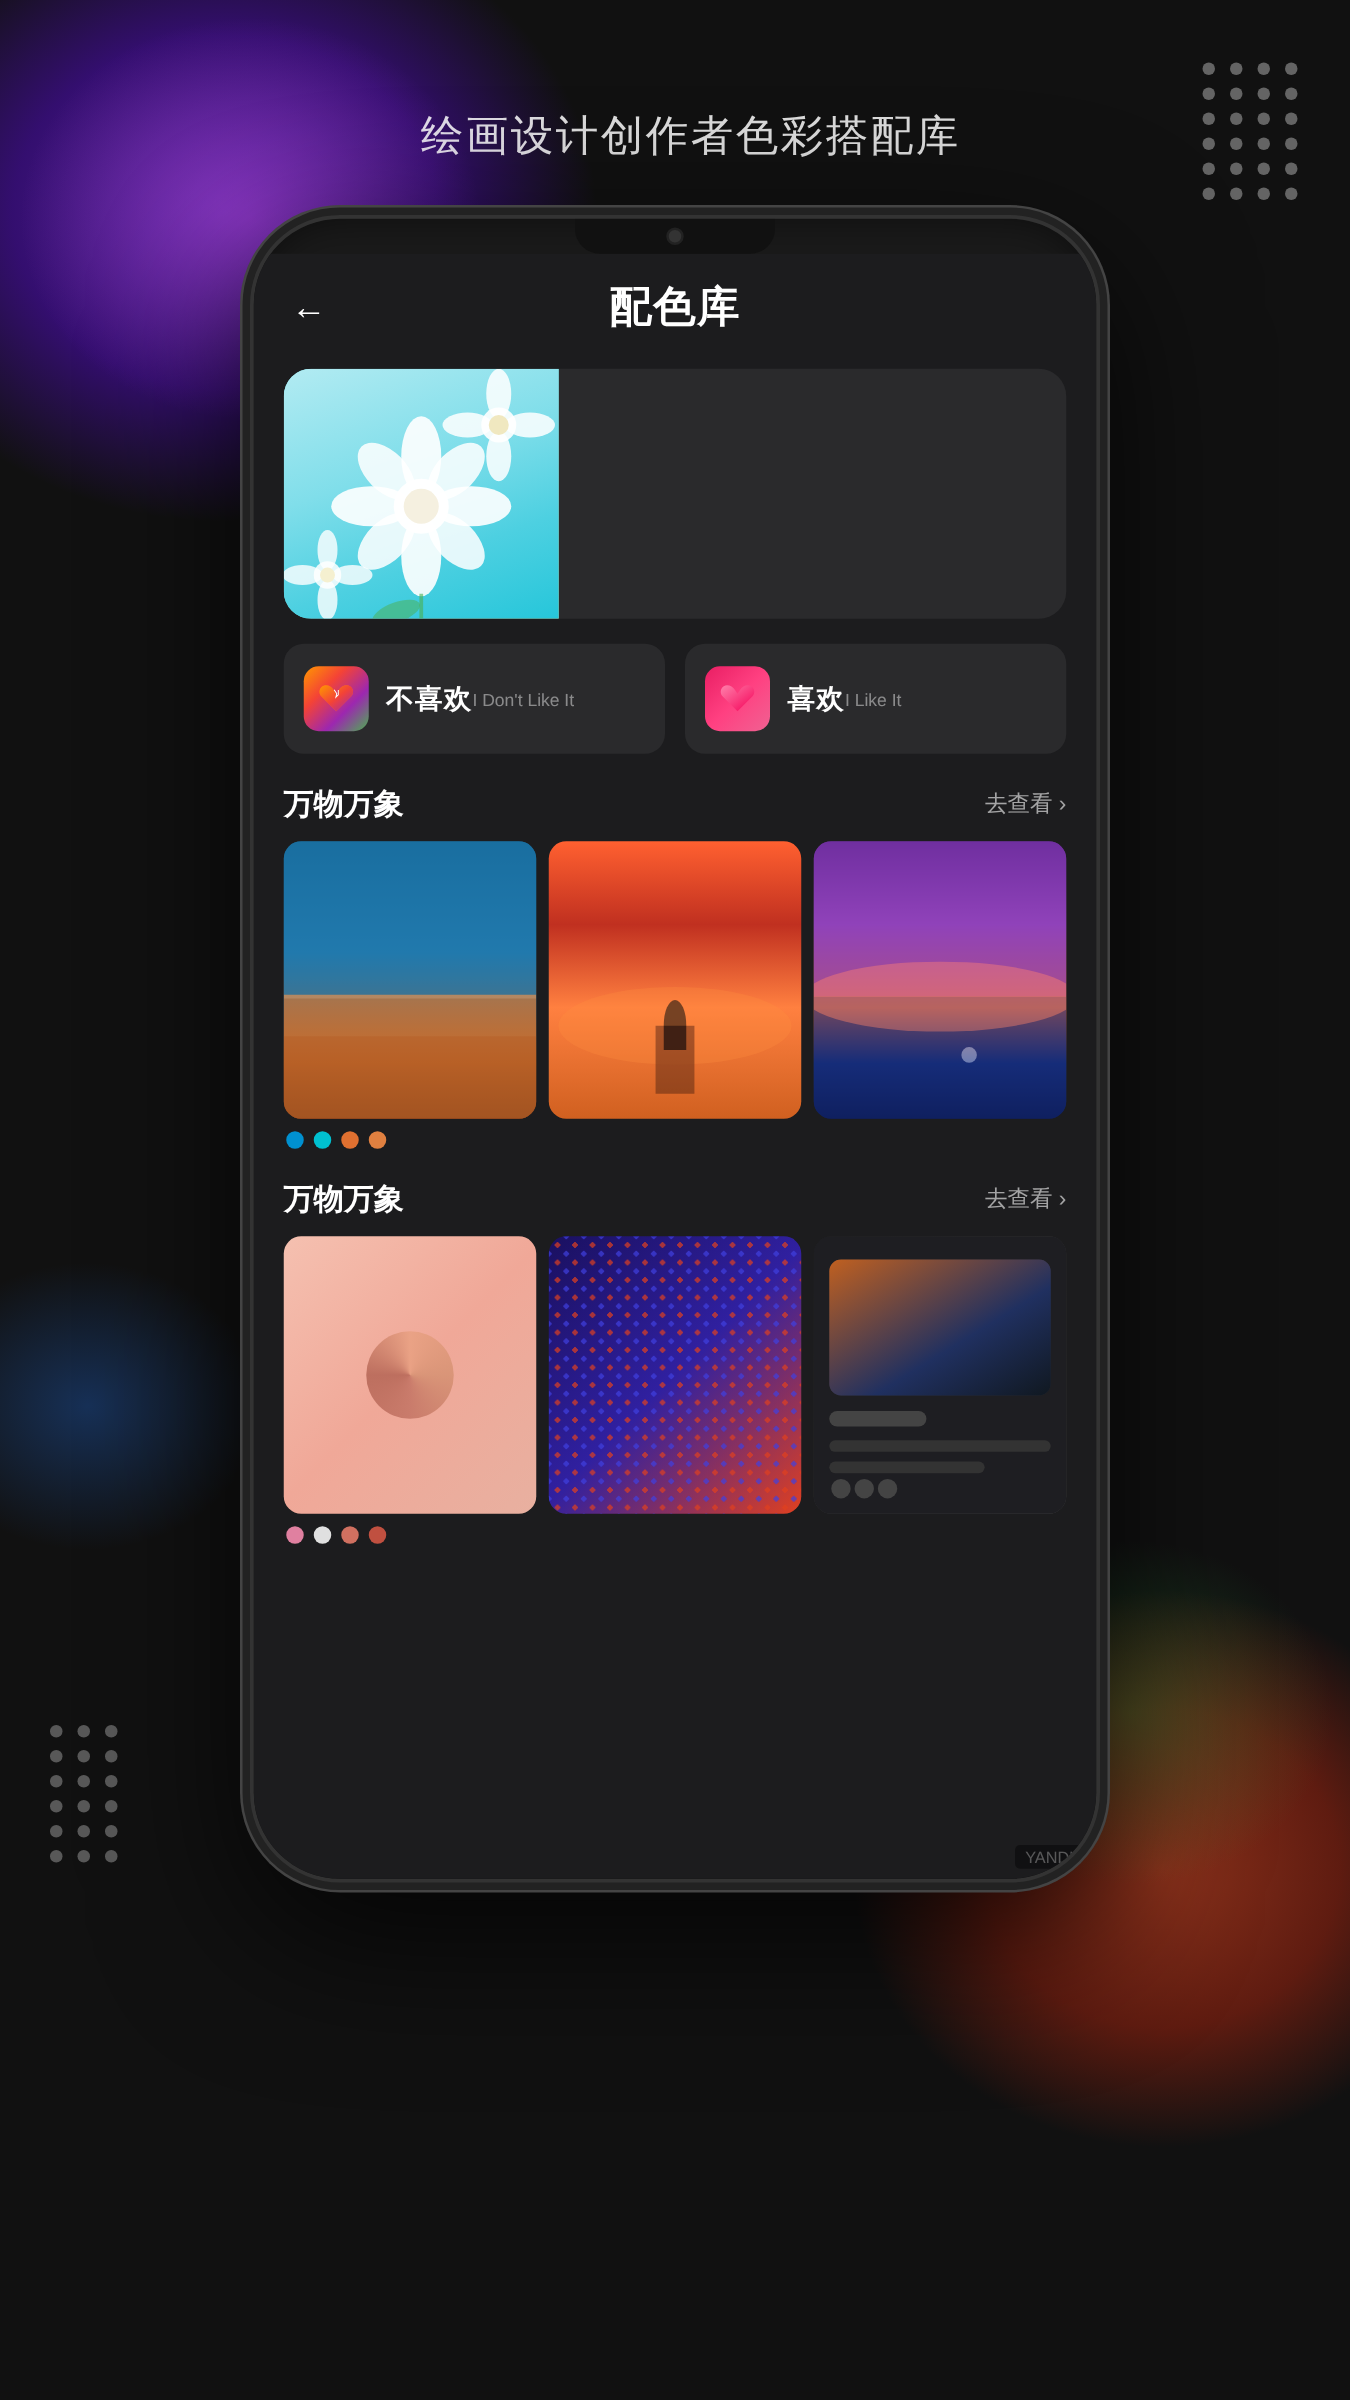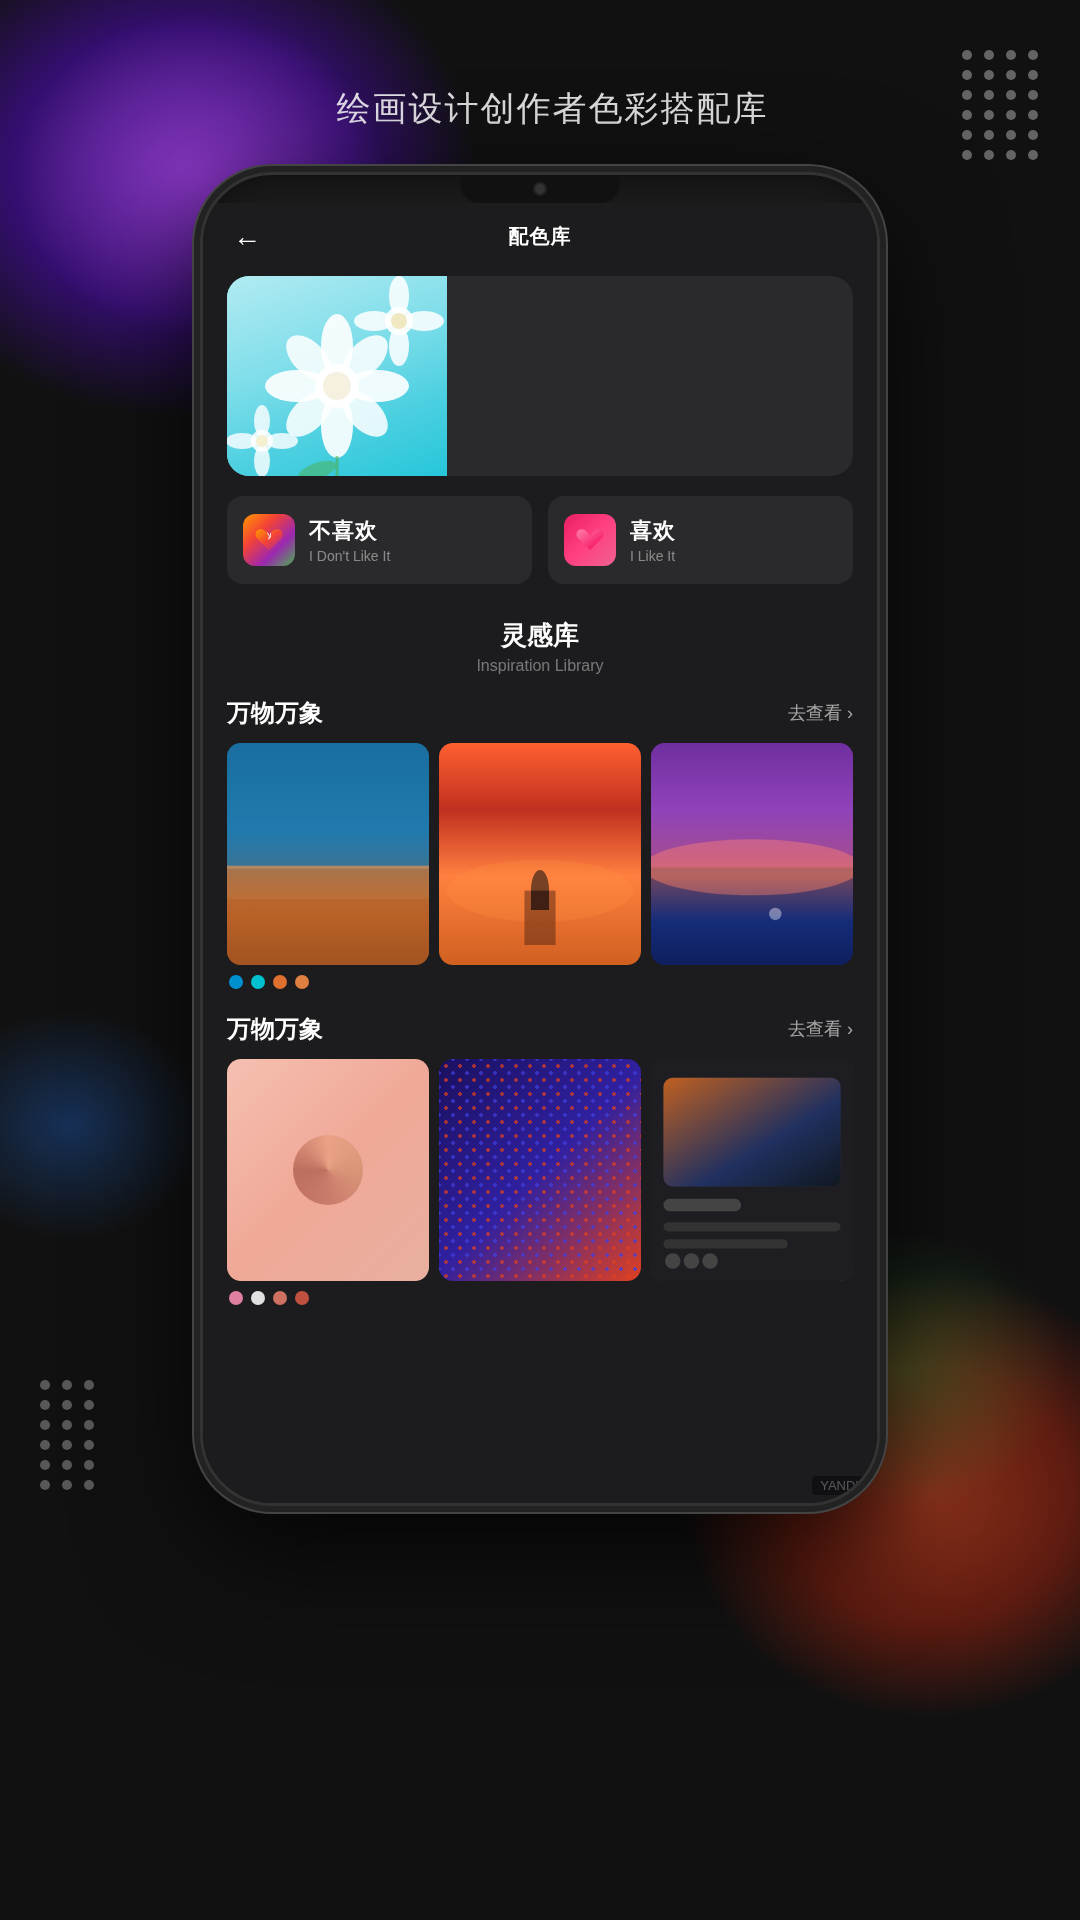--- a/index.html
+++ b/index.html
@@ -175,21 +175,21 @@
       position: relative;
     }
     .back-arrow {
       position: absolute;
       left: 30px;
       font-size: 28px;
       color: #fff;
       cursor: pointer;
     }
     .app-topbar-title {
-      font-size: 20px;
+      font-size: 34px;
       font-weight: 600;
       color: #fff;
       letter-spacing: 1px;
     }
 
     
     .daily-card {
       margin: 10px 24px 20px;
       background: #2a2a2c;
       border-radius: 22px;
@@ -270,21 +270,22 @@
       flex-shrink: 0;
     }
     .dislike-icon {
       background: linear-gradient(135deg, #ff9800, #f44336, #9c27b0, #4caf50);
     }
     .like-icon {
       background: linear-gradient(135deg, #e91e63, #ff4081, #f06292);
     }
     .action-text-wrap {
       display: flex;
-      flex-direction: column;
+      flex-direction: row;
+      align-items: center;
     }
     .action-main-text {
       font-size: 22px;
       font-weight: 700;
       color: #fff;
       letter-spacing: 1px;
     }
     .action-sub-text {
       font-size: 14px;
       color: rgba(255,255,255,0.45);
@@ -578,24 +579,20 @@
                 <path d="M15 24 L3 12 C1 10 1 6 4 4 C7 2 11 4 13 7 L15 10 L17 7 C19 4 23 2 26 4 C29 6 29 10 27 12 Z" fill="url(#hg2)"></path>
               </svg>
             </div>
             <div class="action-text-wrap">
               <span class="action-main-text">喜欢</span>
               <span class="action-sub-text">I Like It</span>
             </div>
           </div>
         </div>
 
-        <div class="section-heading">
-          <div class="section-title-cn">灵感库</div>
-          <div class="section-title-en">Inspiration Library</div>
-        </div>
 
         <div class="grid-section">
           <div class="grid-section-header">
             <span class="grid-section-title">万物万象</span>
             <span class="grid-section-link">去查看 ›</span>
           </div>
           <div class="image-grid">
 
             <div class="img-card img1">
               <div class="sky-glow"></div>

